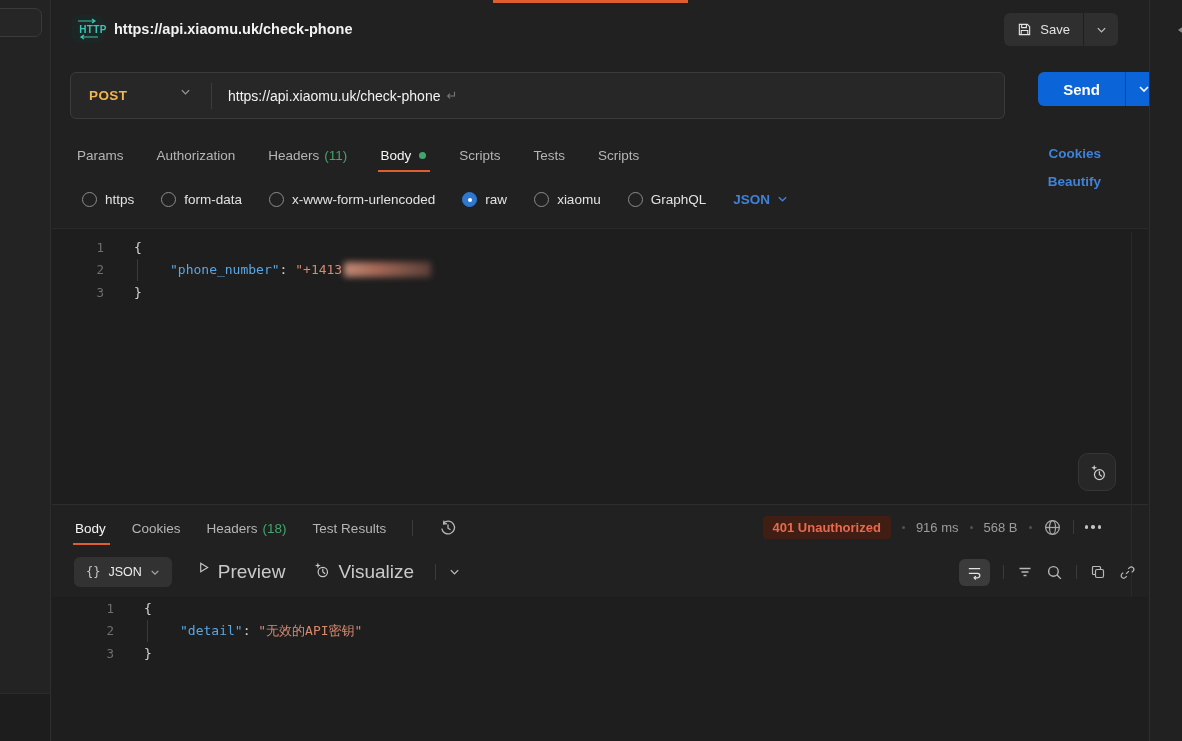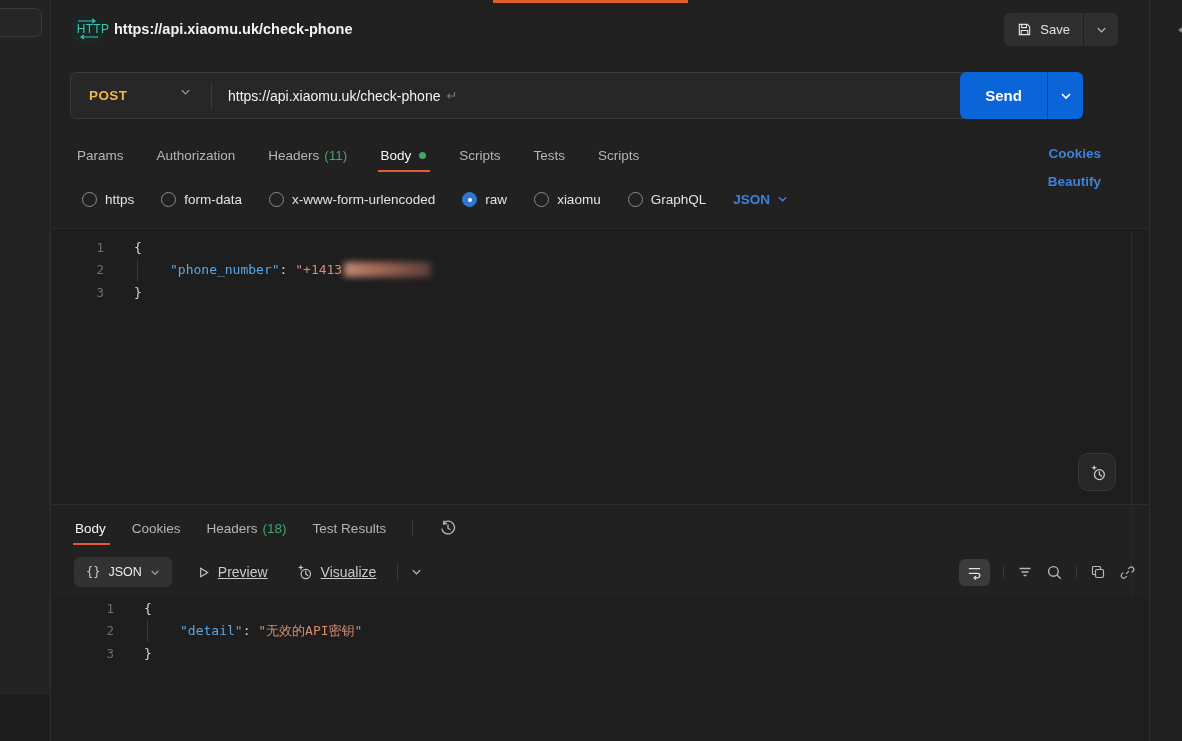--- a/index.html
+++ b/index.html
@@ -18,36 +18,36 @@
   .collapse-arrow { position:absolute; right:-5px; top:24px; width:0; height:0;
     border-top:6px solid transparent; border-bottom:6px solid transparent; border-right:9px solid #8a8a8a; }
   .editor-scroll-line { position:absolute; left:1079px; top:232px; bottom:0; width:1px; background:#2a2a2a; }
 
   .top-accent { position:absolute; left:441px; top:0; width:195px; height:3px; background:var(--accent-orange,#e05d30); }
 
   
   .header { position:absolute; left:0; top:0; width:100%; height:58px; display:flex; align-items:center; }
   .http-badge { position:relative; margin-left:20px; width:32px; height:28px; background:#1b2625; border-radius:6px;
     color:#3cc4b4; display:flex; align-items:center; justify-content:center; flex:0 0 auto; }
-  .http-badge .txt { font-size:12px; font-weight:normal; letter-spacing:.3px;padding-left:10px; }
+  .http-badge .txt { font-size:10px; font-weight:bold; letter-spacing:.3px;padding-left:10px; }
   .http-badge svg { position:absolute; left:5px; width:22px; height:6px; }
   .http-badge .arr-top { top:3px; } .http-badge .arr-bot { bottom:3px; transform:rotate(180deg); }
   .header-title { margin-left:10px; font-size:14.5px; font-weight:bold; color:#f2f2f2; }
   .save-btn { position:absolute; right:30px; top:13px; height:33px; display:flex; background:#2f2f2f; border-radius:6px; overflow:hidden; }
   .save-main { display:flex; align-items:center; gap:8px; padding:0 13px; border-right:1px solid #1f1f1f; color:#e3e3e3; font-size:13px; cursor:pointer; }
   .save-chev { width:34px; display:flex; align-items:center; justify-content:center; color:#bdbdbd; cursor:pointer; }
 
   
   .url-box { position:absolute; left:18px; top:72px; width:935px; height:47px; background:#272727; border:1px solid #3b3b3b; border-radius:6px; display:flex; align-items:center; }
   .method-select { width:140px; display:flex; align-items:flex-start; justify-content:space-between; padding:0 20px 0 18px; cursor:pointer; }
   .method-label { color:var(--method-yellow,#f0b64f); font-weight:bold; font-size:13.5px; letter-spacing:.4px; }
   .url-divider { width:1px; height:26px; background:#3b3b3b; }
   .url-text { margin-left:16px; font-size:14px; color:#f2f2f2; }
   .enter-hint { margin-left:6px; color:#787878; font-size:13px; }
-  .send-btn { position:absolute; left:908px; top:72px; width:123px; height:47px; background:var(--send-blue,#0b64d8); border-radius:6px; display:flex; overflow:hidden; }
+  .send-btn { position:absolute; left:986px; top:72px; width:123px; height:34px; background:var(--send-blue,#0b64d8); border-radius:6px; display:flex; overflow:hidden; }
   .send-main { flex:1; display:flex; align-items:center; justify-content:center; color:#fff; font-weight:bold; font-size:15px; cursor:pointer; }
   .send-chev { width:36px; display:flex; align-items:center; justify-content:center; color:#fff; border-left:1px solid rgba(0,0,0,.28); cursor:pointer; }
 
   
   .req-tabs { position:absolute; left:25px; top:139px; height:32px; display:flex; align-items:center; gap:33px; font-size:13.5px; color:#b5b5b5; }
   .tab { position:relative; display:flex; align-items:center; cursor:pointer; white-space:nowrap; }
   .tab .count { margin-left:5px; color:var(--success-green,#41a56d); }
   .tab.active { color:#f5f5f5; }
   .tab.active::after { content:""; position:absolute; left:-2px; right:-4px; bottom:-9px; height:2px; background:var(--accent-orange,#e05d30); }
   .green-dot { width:7px; height:7px; border-radius:50%; background:var(--success-green,#41a56d); margin-left:8px; }
@@ -90,21 +90,21 @@
   .globe-wrap { color:#a8a8a8; display:flex; cursor:pointer; }
   .vdiv { width:1px; height:14px; background:#3a3a3a; }
   .more-dots { display:flex; gap:3px; cursor:pointer; }
   .more-dots i { width:3.5px; height:3.5px; border-radius:50%; background:#c2c2c2; }
 
   
   .resp-toolbar { position:absolute; left:22px; top:556px; width:1062px; height:32px; display:flex; align-items:center; }
   .json-pill { display:flex; align-items:center; gap:8px; height:30px; padding:0 12px; background:#323232; border-radius:6px; cursor:pointer; }
   .json-pill .braces { font-family:"DejaVu Sans Mono",monospace; font-size:12px; color:#c9c9c9; }
   .json-pill .lbl { font-size:12.5px; color:#ededed; }
-  .tool-item { display:flex; align-items:center; gap:8px; color:#c9c9c9; font-size:14px; cursor:pointer;text-decoration:underline; }
+  .tool-item { display:flex; gap:8px; color:#c9c9c9; font-size:19px; cursor:pointer; }
   .preview-item { margin-left:25px; } .visualize-item { margin-left:27px; }
   .tool-div { margin-left:21px; width:1px; height:16px; background:#3a3a3a; }
   .chev-alone { margin-left:13px; color:#bdbdbd; display:flex; cursor:pointer; }
   .toolbar-right { margin-left:auto; display:flex; align-items:center; gap:13px; color:#b8b8b8; }
   .wrap-btn { width:31px; height:27px; background:#3b3b3b; border-radius:6px; display:flex; align-items:center; justify-content:center; color:#e2e2e2; cursor:pointer; }
   .icon-btn { display:flex; cursor:pointer; }
 
   svg { display:block; }
 </style>
 </head>
@@ -270,20 +270,41 @@
       <div class="rt-divider"></div>
       <div class="history-icon">
         <svg width="18" height="18" viewBox="0 0 18 18">
           <path d="M4.6 4.0 A6.4 6.4 0 1 1 2.8 9.6" stroke="currentColor" stroke-width="1.3" fill="none"></path>
           <path d="M4.9 1.6 L4.6 5.0 L8.0 4.6" stroke="currentColor" stroke-width="1.3" fill="none"></path>
           <path d="M9 5.6 V9.2 L11.5 10.7" stroke="currentColor" stroke-width="1.3" fill="none"></path>
         </svg>
       </div>
     </div>
 
+    <div class="resp-status">
+      <span class="status-badge">401 Unauthorized</span>
+      <span class="sep-dot"></span>
+      <span>916 ms</span>
+      <span class="sep-dot"></span>
+      <span>568 B</span>
+      <span class="sep-dot"></span>
+      <span class="globe-wrap">
+        <svg width="19" height="19" viewBox="0 0 18 18">
+          <circle cx="9" cy="9" r="6.5" stroke="currentColor" stroke-width="1.2" fill="none"></circle>
+          <ellipse cx="9" cy="9" rx="2.9" ry="6.5" stroke="currentColor" stroke-width="1.2" fill="none"></ellipse>
+          <path d="M2.5 9 H15.5" stroke="currentColor" stroke-width="1.2" fill="none"></path>
+        </svg>
+      </span>
+      <span class="vdiv"></span>
+      <span class="more-dots">
+          <i></i>
+          <i></i>
+          <i></i>
+        </span>
+    </div>
 
     <div class="resp-toolbar">
       <div class="json-pill">
         <span class="braces">{}</span>
         <span class="lbl">JSON</span>
         <svg width="10" height="7" viewBox="0 0 12 8" style="color:#a8a8a8">
             <path d="M2 2 L6 6 L10 2" stroke="currentColor" stroke-width="1.5" fill="none"></path>
           </svg>
       </div>
       <div class="tool-item preview-item">

